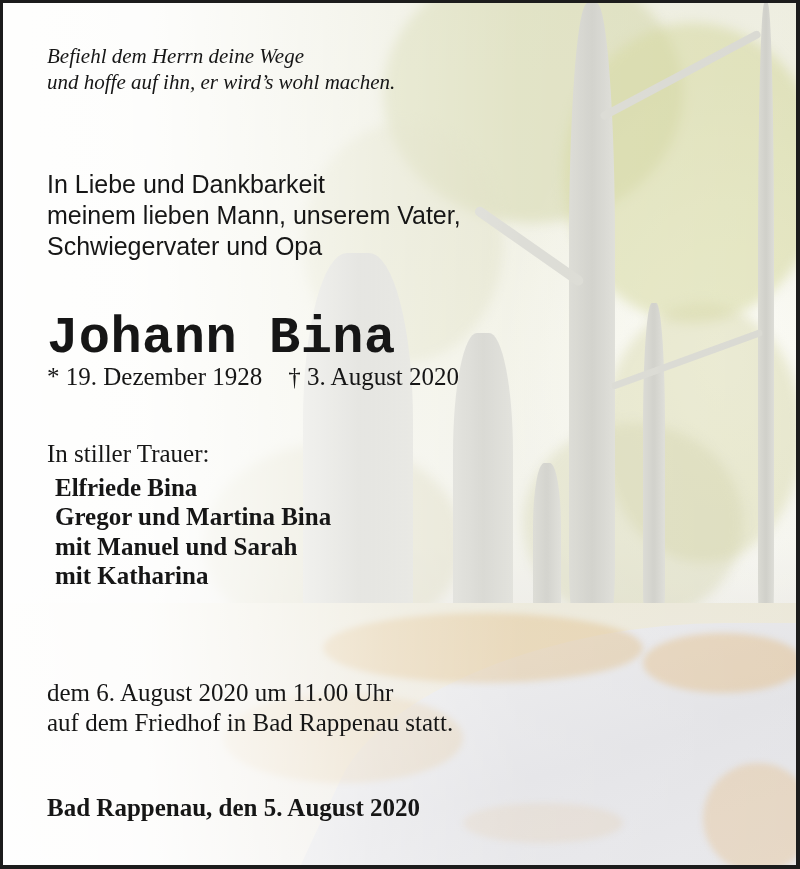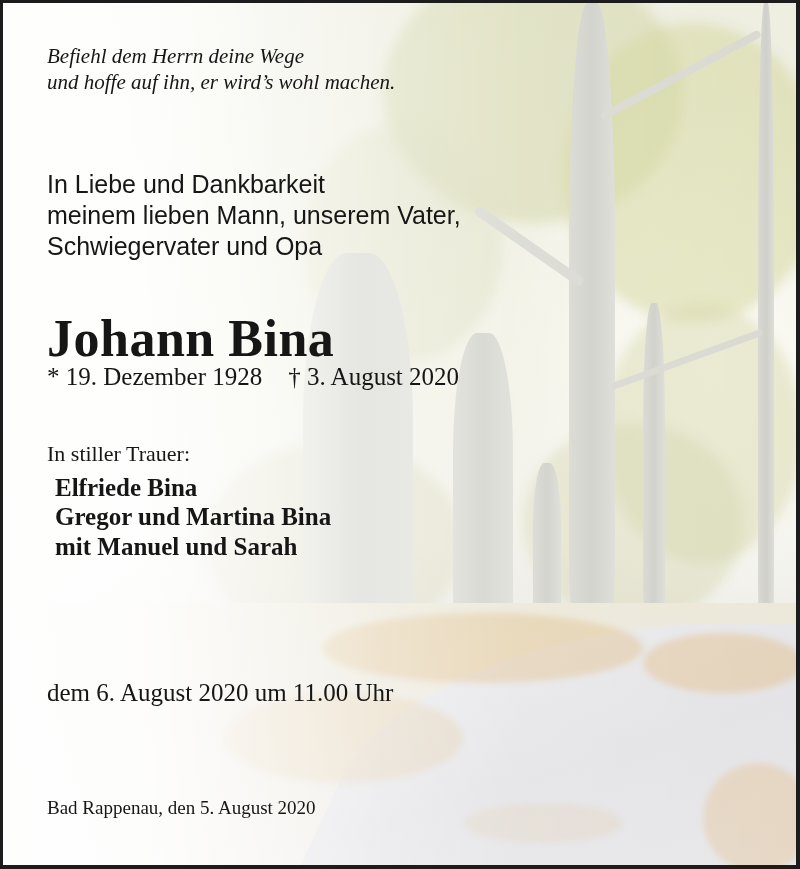--- a/index.html
+++ b/index.html
@@ -60,48 +60,48 @@
     font-family:"Liberation Serif", "DejaVu Serif", serif;
     font-style:italic; font-size:21px; line-height:26px;
   }
   .intro {
     position:absolute; top:158px; left:0;
     font-family:Liberation Sans, sans-serif;
     font-size:25px; line-height:31px;margin-top:8px;
   }
   .name {
     position:absolute; top:306px; left:0;
-    font-family:Liberation Serif, serif;
+    font-family:Liberation Mono, monospace;
     font-weight:bold; font-size:52px; line-height:60px; letter-spacing:0.5px;
   }
   .dates {
     position:absolute; top:358px; left:0;
     font-family:"Liberation Serif", "DejaVu Serif", serif;
     font-size:25px; line-height:32px;
   }
   .dates .gap { display:inline-block; width:26px; }
   .mourn-label {
     position:absolute; top:436px; left:0;
     font-family:"Liberation Serif", "DejaVu Serif", serif;
-    font-size:22px; line-height:30px;
+    font-size:25px; line-height:30px;
   }
   .mourners {
     position:absolute; top:470px; left:8px;
     font-family:"Liberation Serif", "DejaVu Serif", serif;
     font-weight:bold; font-size:25px; line-height:29.4px;
   }
   .funeral {
     position:absolute; top:675px; left:0;
     font-family:"Liberation Serif", "DejaVu Serif", serif;
     font-size:25px; line-height:30px;
   }
   .place-date {
     position:absolute; top:790px; left:0;
     font-family:"Liberation Serif", "DejaVu Serif", serif;
-    font-size:19px; line-height:30px;
+    font-size:25px; line-height:30px;font-weight:bold;
   }
 </style>
 </head>
 <body>
 
 <div class="frame">
 
   <div class="scene">
     <div class="sky"></div>
 
@@ -151,21 +151,23 @@
     <div class="dates">
       <span>* 19. Dezember 1928</span><span class="gap"></span><span>† 3. August 2020</span>
     </div>
 
     <div class="mourn-label">In stiller Trauer:</div>
 
     <div class="mourners">
       <span class="line">Elfriede Bina</span>
       <span class="line">Gregor und Martina Bina</span>
       <span class="line">mit Manuel und Sarah</span>
+      <span class="line">mit Katharina</span>
     </div>
 
     <div class="funeral">
       <span class="line">dem 6. August 2020 um 11.00 Uhr</span>
+      <span class="line">auf dem Friedhof in Bad Rappenau statt.</span>
     </div>
 
     <div class="place-date">Bad Rappenau, den 5. August 2020</div>
   </div>
 </div>
 
 </body></html>

